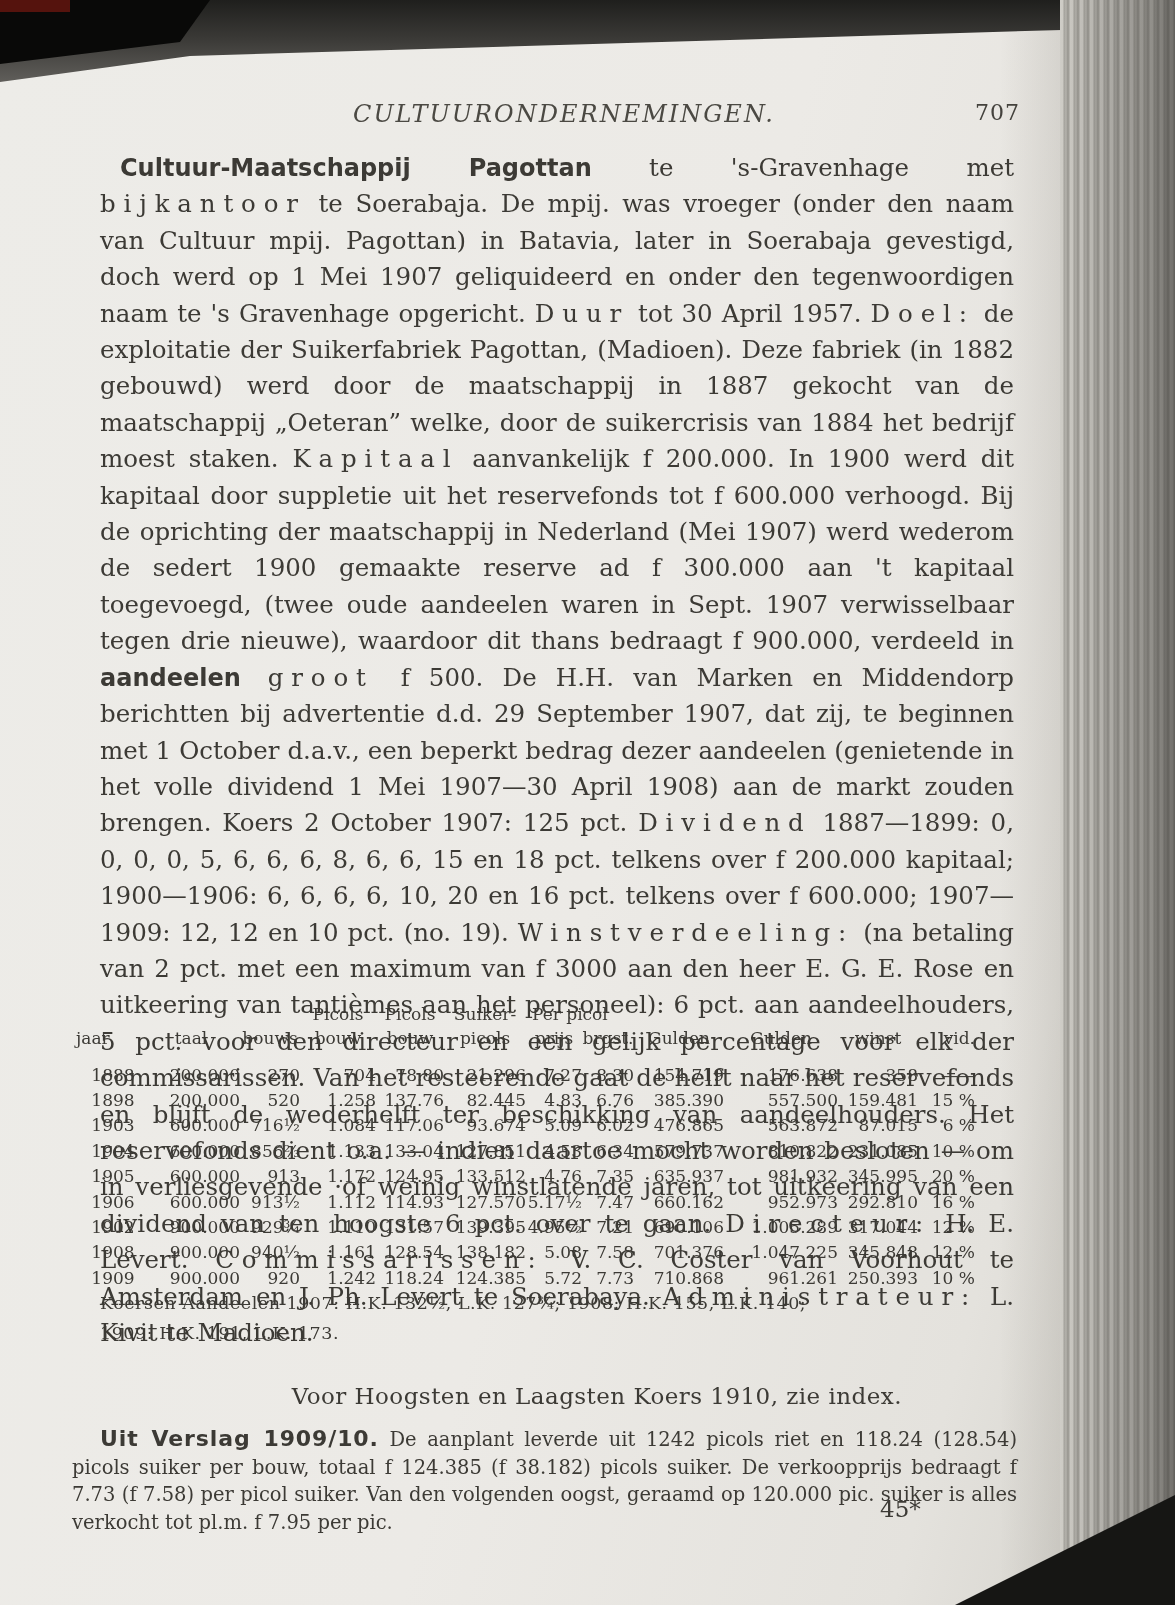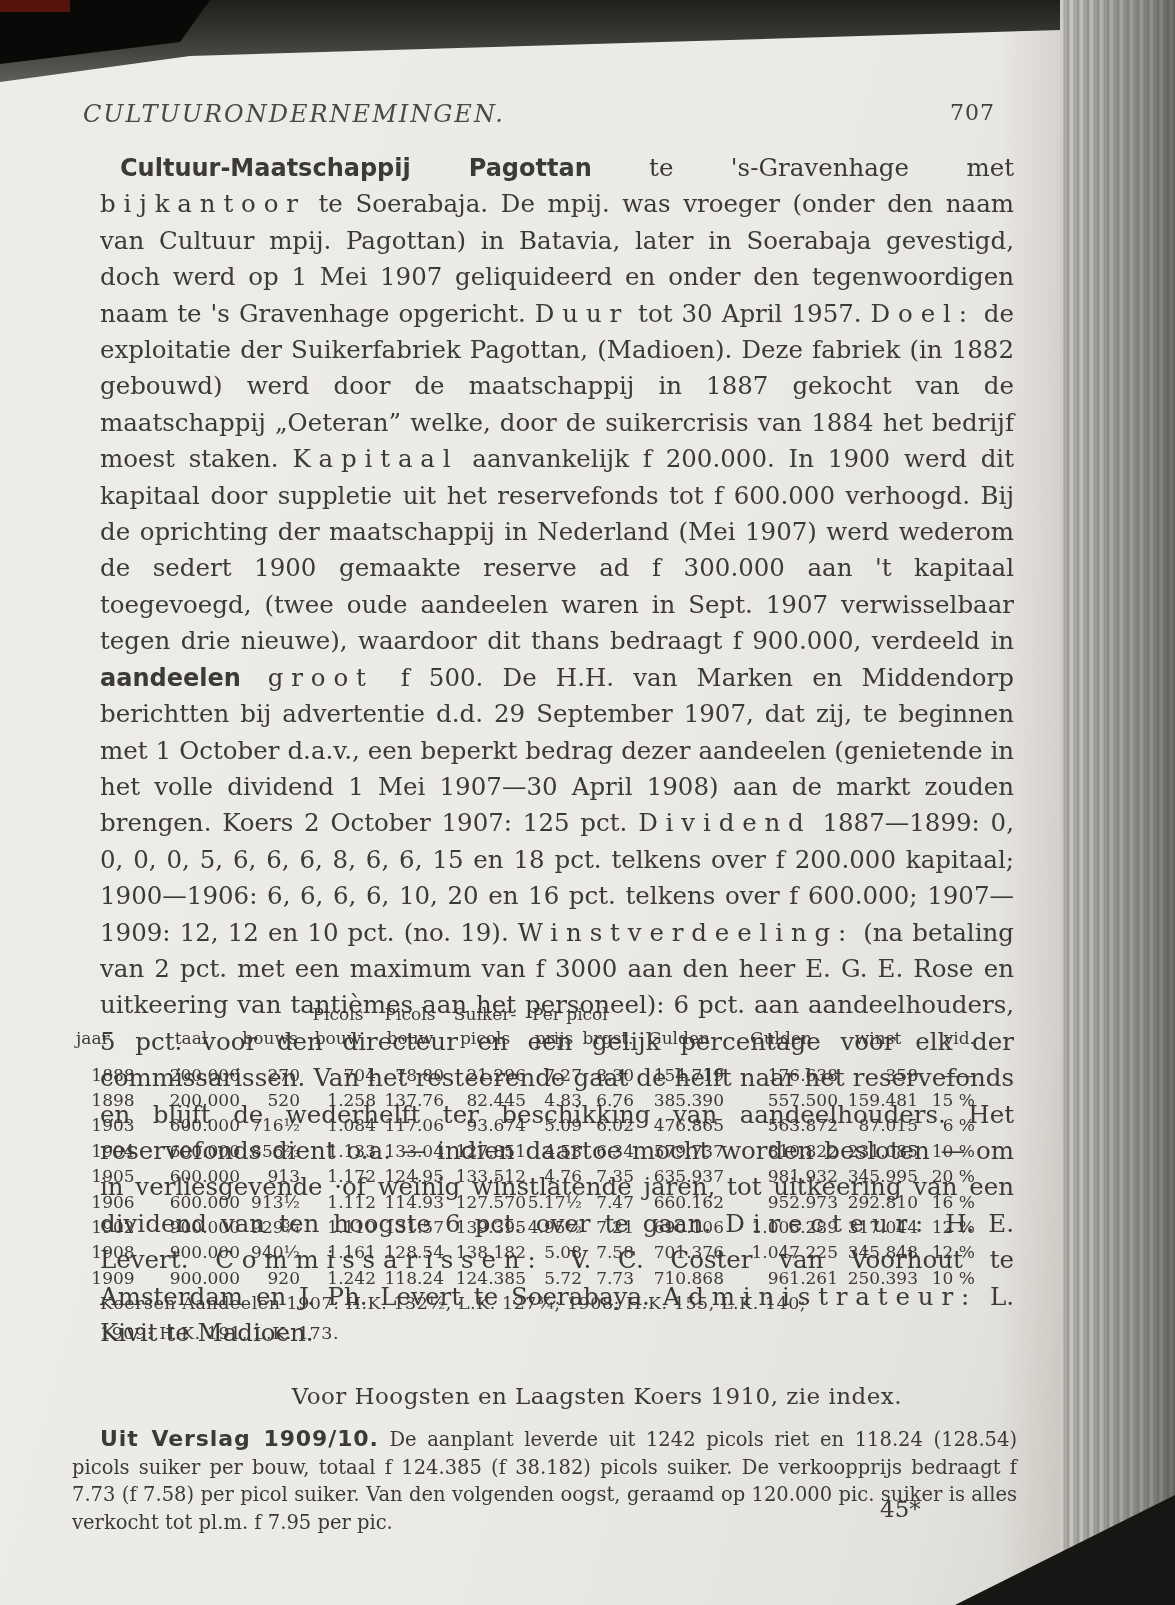--- a/index.html
+++ b/index.html
@@ -34,21 +34,21 @@
   .book-edge-corner{
     position:absolute;right:0;bottom:0;width:220px;height:110px;background:#15514;
     background:#161614;
     clip-path:polygon(220px 0,220px 110px,0 110px);
   }
   .paper-right-shade{
     position:absolute;left:1000px;top:30px;width:72px;height:1575px;
     background:linear-gradient(90deg,rgba(120,115,105,0) 0%,rgba(110,105,95,.18) 100%);
   }
   .running-head{
-    position:absolute;left:83px;top:100px;width:912px;
+    position:absolute;left:108px;top:100px;width:912px;text-align:center;
     font-style:italic;font-size:24px;letter-spacing:2px;color:#4b4943;
   }
   .page-num{
     position:absolute;right:0;top:0;font-style:normal;font-size:22px;letter-spacing:1px;color:#44423d;
   }
   .body-par{
     position:absolute;left:100px;top:150px;width:914px;
     font-size:24.5px;line-height:36.4px;text-align:justify;text-indent:20px;
     color:#3c3a35;
   }

